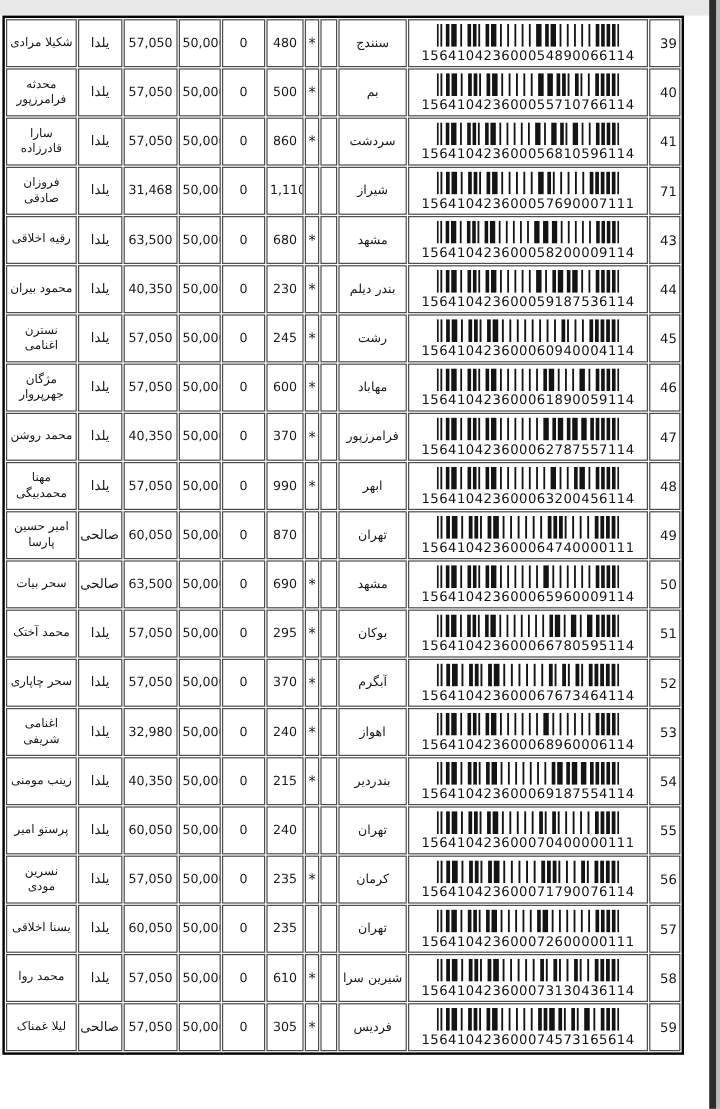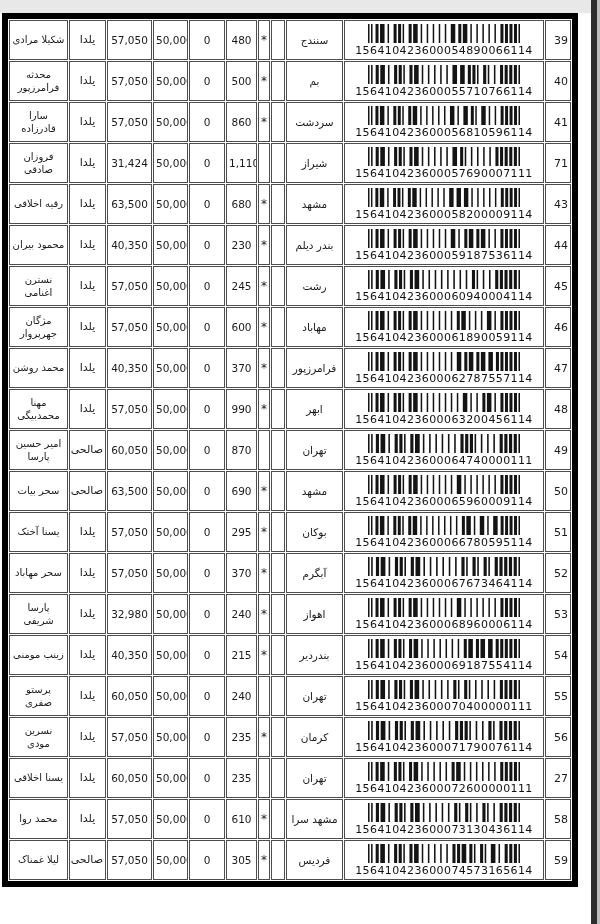--- a/index.html
+++ b/index.html
@@ -11,21 +11,21 @@
   }
   .top-strip{position:absolute;top:0;left:0;width:600px;height:13px;background:#e8e8e8;}
   .page-edge-bar{position:absolute;top:0;left:591px;width:6px;height:924px;background:#2d2d2d;}
   .page-edge-light{position:absolute;top:0;left:597px;width:3px;height:924px;background:#bdbdbd;}
 
   table.report{
     position:absolute;top:13px;left:2px;
     border-collapse:separate;border-spacing:1px;
     table-layout:fixed;width:552px;
     background:#ffffff;
-    border:6px solid #000000;
+    border:2px solid #000000;
   }
   td{
     box-sizing:border-box;
     border:1px solid #4d4d4d;
     background:#ffffff;
     height:40px;
     padding:0 2px;
     text-align:center;
     vertical-align:middle;
     font-size:11px;
@@ -207,21 +207,21 @@
               </svg>
             </span>
         <span class="bc-num">156410423600056810596114</span>
       </div>
     </td>
     <td class="rownum-cell">41</td>
   </tr>
       <tr>
     <td class="rtl">فروزان صادقی</td>
     <td class="rtl group-cell">یلدا</td>
-    <td class="num">31,424</td>
+    <td class="num">31,468</td>
     <td class="num">50,000</td>
     <td class="num">0</td>
     <td class="num">1,110</td>
     <td class="flag-cell"></td>
     <td class="blank-cell"></td>
     <td class="rtl city-cell">شیراز</td>
     <td class="barcode-cell">
       <div class="bc-wrap">
         <span>
               <svg class="bc" width="152" height="19" viewBox="0 0 99 19" preserveAspectRatio="none">
@@ -646,21 +646,21 @@
                 <rect x="97" y="0" width="2" height="19" fill="#141414"></rect>
                 <rect x="100" y="0" width="1" height="19" fill="#141414"></rect>
               </svg>
             </span>
         <span class="bc-num">156410423600065960009114</span>
       </div>
     </td>
     <td class="rownum-cell">50</td>
   </tr>
       <tr>
-    <td class="rtl">یسنا آختک</td>
+    <td class="rtl">محمد آختک</td>
     <td class="rtl group-cell">یلدا</td>
     <td class="num">57,050</td>
     <td class="num">50,000</td>
     <td class="num">0</td>
     <td class="num">295</td>
     <td class="flag-cell">*</td>
     <td class="blank-cell"></td>
     <td class="rtl city-cell">بوکان</td>
     <td class="barcode-cell">
       <div class="bc-wrap">
@@ -695,21 +695,21 @@
                 <rect x="98" y="0" width="2" height="19" fill="#141414"></rect>
                 <rect x="101" y="0" width="1" height="19" fill="#141414"></rect>
               </svg>
             </span>
         <span class="bc-num">156410423600066780595114</span>
       </div>
     </td>
     <td class="rownum-cell">51</td>
   </tr>
       <tr>
-    <td class="rtl">سحر مهاباد</td>
+    <td class="rtl">سحر چاپاری</td>
     <td class="rtl group-cell">یلدا</td>
     <td class="num">57,050</td>
     <td class="num">50,000</td>
     <td class="num">0</td>
     <td class="num">370</td>
     <td class="flag-cell">*</td>
     <td class="blank-cell"></td>
     <td class="rtl city-cell">آبگرم</td>
     <td class="barcode-cell">
       <div class="bc-wrap">
@@ -744,21 +744,21 @@
                 <rect x="92" y="0" width="2" height="19" fill="#141414"></rect>
                 <rect x="95" y="0" width="1" height="19" fill="#141414"></rect>
               </svg>
             </span>
         <span class="bc-num">156410423600067673464114</span>
       </div>
     </td>
     <td class="rownum-cell">52</td>
   </tr>
       <tr>
-    <td class="rtl">پارسا شریفی</td>
+    <td class="rtl">اغنامی شریفی</td>
     <td class="rtl group-cell">یلدا</td>
     <td class="num">32,980</td>
     <td class="num">50,000</td>
     <td class="num">0</td>
     <td class="num">240</td>
     <td class="flag-cell">*</td>
     <td class="blank-cell"></td>
     <td class="rtl city-cell">اهواز</td>
     <td class="barcode-cell">
       <div class="bc-wrap">
@@ -842,21 +842,21 @@
                 <rect x="96" y="0" width="2" height="19" fill="#141414"></rect>
                 <rect x="99" y="0" width="1" height="19" fill="#141414"></rect>
               </svg>
             </span>
         <span class="bc-num">156410423600069187554114</span>
       </div>
     </td>
     <td class="rownum-cell">54</td>
   </tr>
       <tr>
-    <td class="rtl">پرستو صفری</td>
+    <td class="rtl">پرستو امیر</td>
     <td class="rtl group-cell">یلدا</td>
     <td class="num">60,050</td>
     <td class="num">50,000</td>
     <td class="num">0</td>
     <td class="num">240</td>
     <td class="flag-cell"></td>
     <td class="blank-cell"></td>
     <td class="rtl city-cell">تهران</td>
     <td class="barcode-cell">
       <div class="bc-wrap">
@@ -986,32 +986,32 @@
                 <rect x="87" y="0" width="2" height="19" fill="#141414"></rect>
                 <rect x="90" y="0" width="2" height="19" fill="#141414"></rect>
                 <rect x="93" y="0" width="2" height="19" fill="#141414"></rect>
                 <rect x="96" y="0" width="2" height="19" fill="#141414"></rect>
                 <rect x="99" y="0" width="1" height="19" fill="#141414"></rect>
               </svg>
             </span>
         <span class="bc-num">156410423600072600000111</span>
       </div>
     </td>
-    <td class="rownum-cell">27</td>
+    <td class="rownum-cell">57</td>
   </tr>
       <tr>
     <td class="rtl">محمد روا</td>
     <td class="rtl group-cell">یلدا</td>
     <td class="num">57,050</td>
     <td class="num">50,000</td>
     <td class="num">0</td>
     <td class="num">610</td>
     <td class="flag-cell">*</td>
     <td class="blank-cell"></td>
-    <td class="rtl city-cell">مشهد سرا</td>
+    <td class="rtl city-cell">شیرین سرا</td>
     <td class="barcode-cell">
       <div class="bc-wrap">
         <span>
               <svg class="bc" width="152" height="19" viewBox="0 0 97 19" preserveAspectRatio="none">
                 <rect x="0" y="0" width="1" height="19" fill="#141414"></rect>
                 <rect x="2" y="0" width="1" height="19" fill="#141414"></rect>
                 <rect x="5" y="0" width="2" height="19" fill="#141414"></rect>
                 <rect x="8" y="0" width="3" height="19" fill="#141414"></rect>
                 <rect x="13" y="0" width="1" height="19" fill="#141414"></rect>
                 <rect x="17" y="0" width="2" height="19" fill="#141414"></rect>

